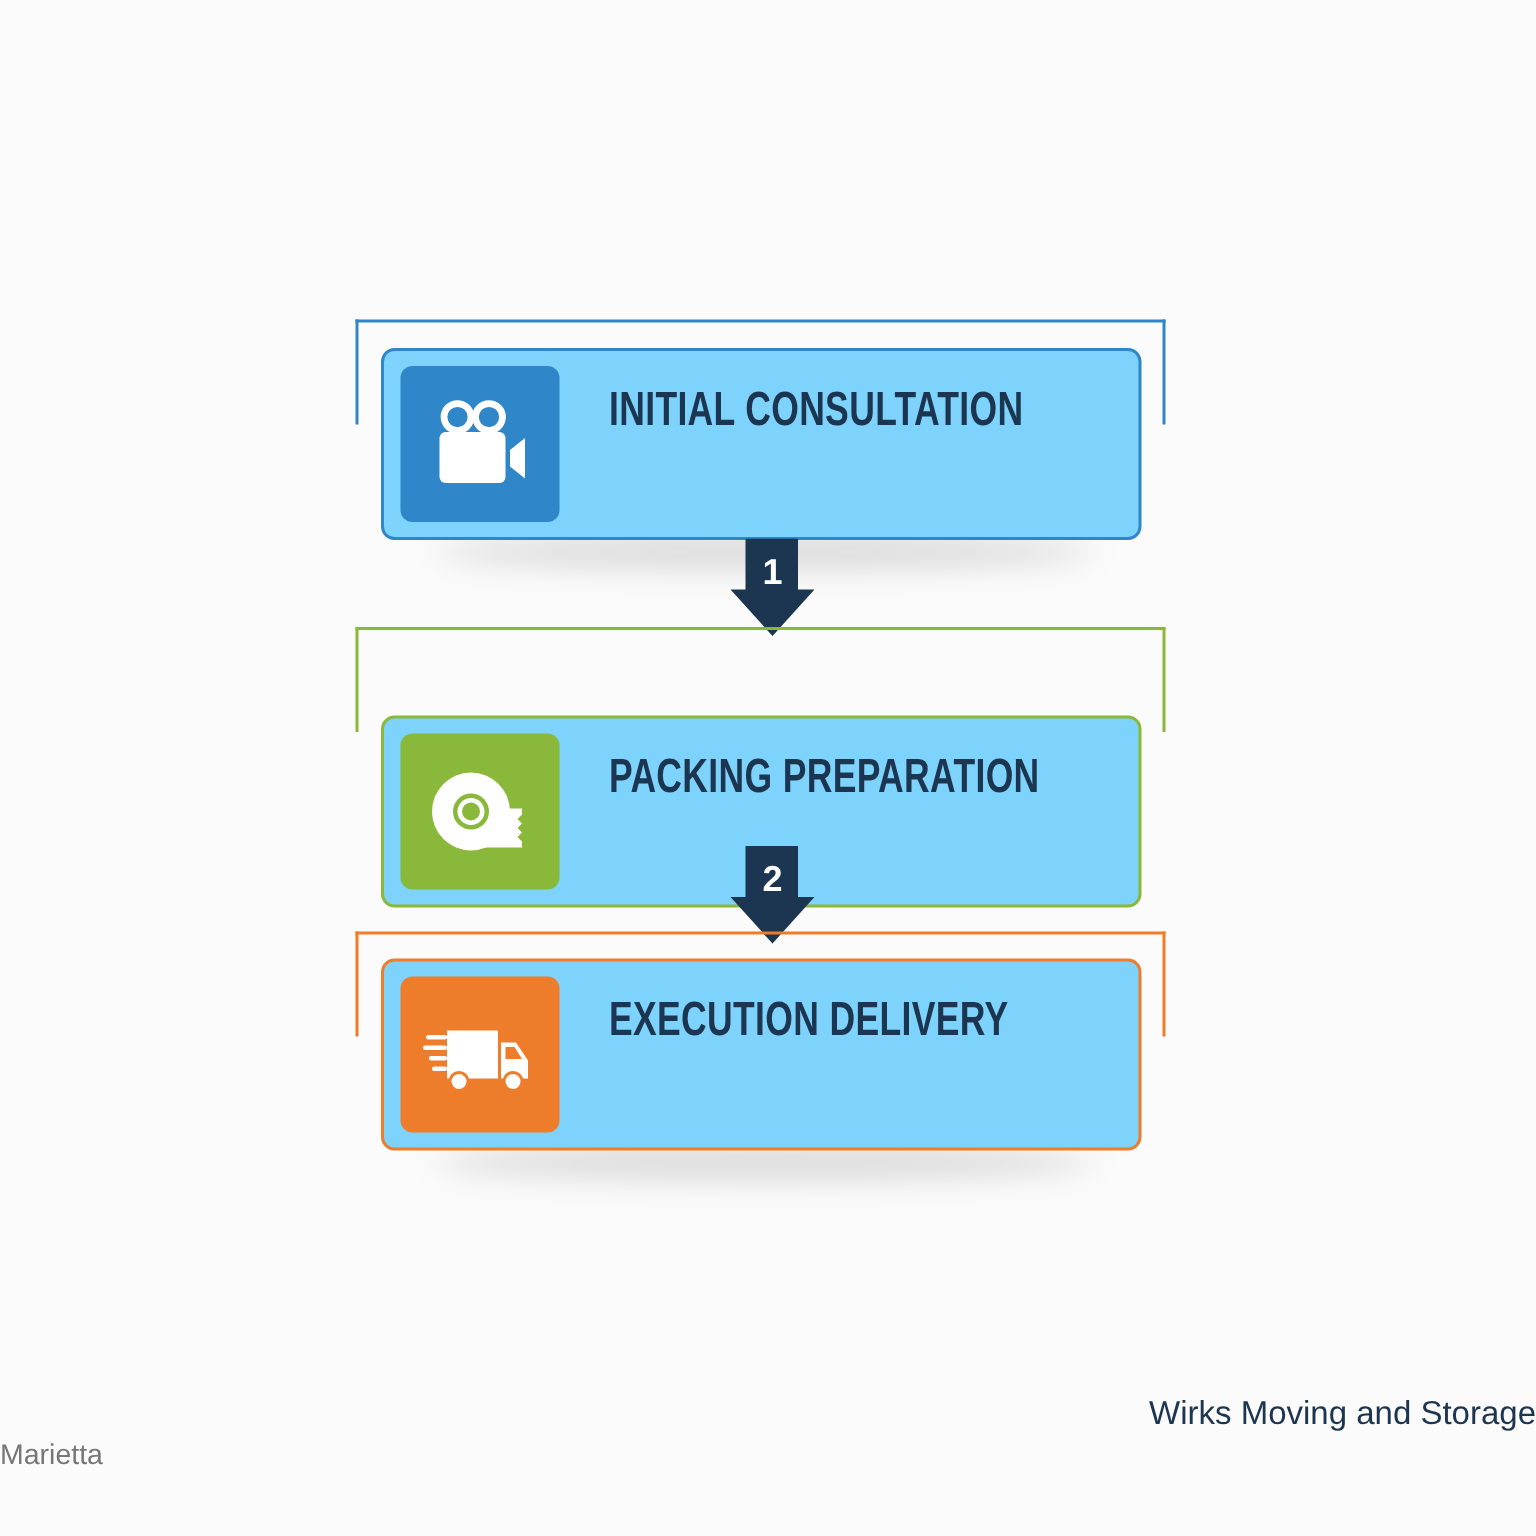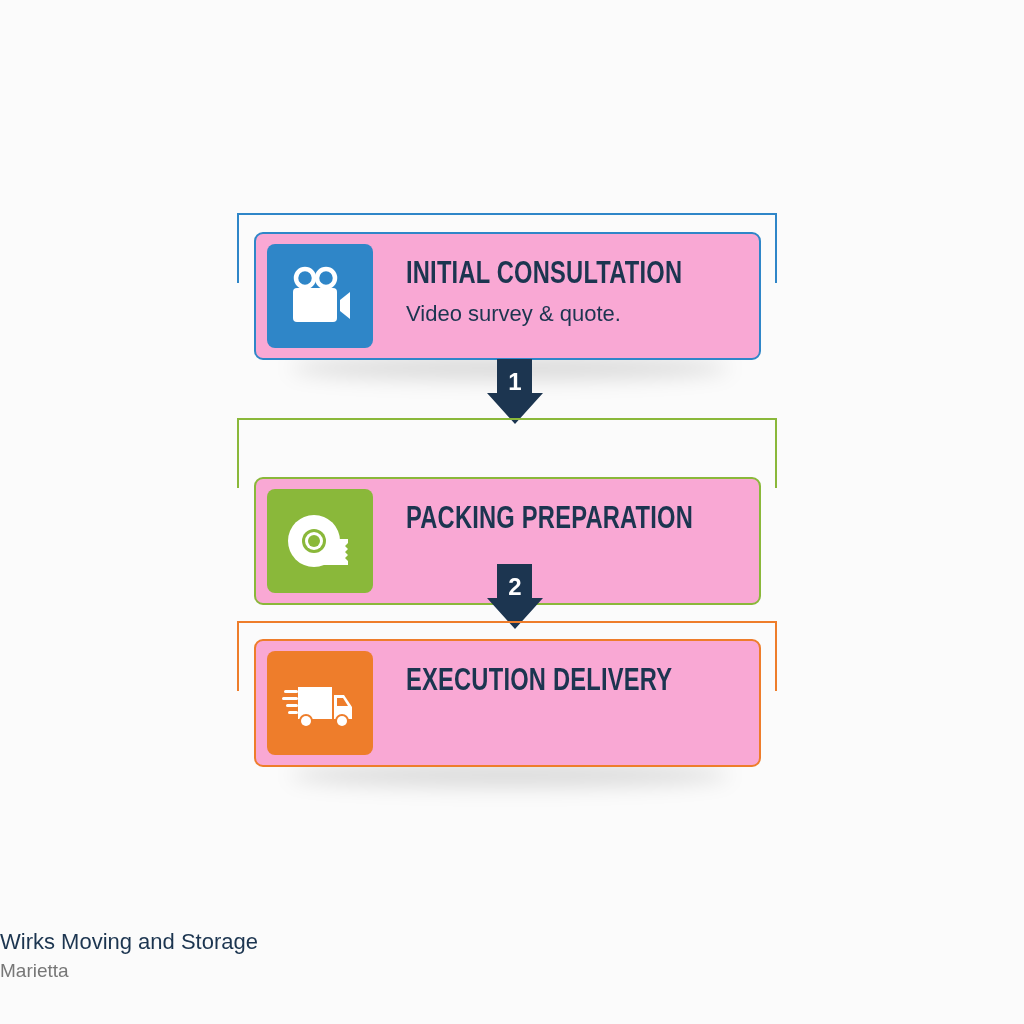--- a/index.html
+++ b/index.html
@@ -15,21 +15,21 @@
   }
   .shadow {
     position: absolute; left: 290px; width: 440px; height: 24px;
     border-radius: 50%;
     background: rgba(0,0,0,0.13);
     filter: blur(10px);
   }
   .card {
     position: absolute; left: 254px; width: 507px; height: 128px;
     box-sizing: border-box; border: 2.5px solid; border-radius: 9px;
-    background: #f9a8d4;
+    background: #7dd3fc;
   }
   .icon-box {
     position: absolute; left: 11px; top: 10px; width: 106px; height: 104px;
     border-radius: 8px;
     display: flex; align-items: center; justify-content: center;
   }
   .icon-box svg { width: 80px; height: 80px; }
   .title {
     position: absolute; left: 150px; top: 20px;
     font-weight: bold; font-size: 32px; color: #1c3550;
@@ -42,21 +42,21 @@
   }
   .arrow {
     position: absolute; left: 486px; width: 58px; height: 66px;
   }
   .arrow svg { width: 58px; height: 66px; display: block; }
   .arrow-num {
     position: absolute; left: 0; width: 58px; top: 9px; text-align: center;
     color: #ffffff; font-weight: bold; font-size: 24px;
   }
   .footer-company {
-    position: absolute; left: 0; right: 0; top: 929px; text-align: left;
+    position: absolute; left: 0; right: 0; top: 929px; text-align: right;
     font-size: 22px; color: #1c3550;
   }
   .footer-city {
     position: absolute; left: 0; right: 0; top: 960px; text-align: left;
     font-size: 19px; color: #777777;
   }
 </style>
 </head>
 <body>
 
@@ -65,21 +65,20 @@
 <div class="card" style="top:232px;border-color:#2f86c8;">
   <div class="icon-box" style="background:#2f86c8;">
     <svg viewBox="0 0 80 80">
       <circle cx="25" cy="22" r="9" fill="none" stroke="#fff" stroke-width="4.5"></circle>
       <circle cx="46" cy="22" r="9" fill="none" stroke="#fff" stroke-width="4.5"></circle>
       <rect x="13" y="32" width="44" height="34" rx="4" fill="#fff"></rect>
       <path d="M60 44 L70 36 L70 63 L60 55 Z" fill="#fff"></path>
     </svg>
   </div>
   <div class="title">INITIAL CONSULTATION</div>
-  <div class="subtitle">Video survey &amp; quote.</div>
 </div>
 
 <div class="arrow" style="top:359px;">
   <svg viewBox="0 0 58 66">
     <path d="M11 0 H46 V34 H57 L29 65 L1 34 H11 Z" fill="#1c3550"></path>
   </svg>
   <div class="arrow-num">1</div>
 </div>
 
 <div class="bracket" style="top:418px;border-color:#8ab83a;"></div>

